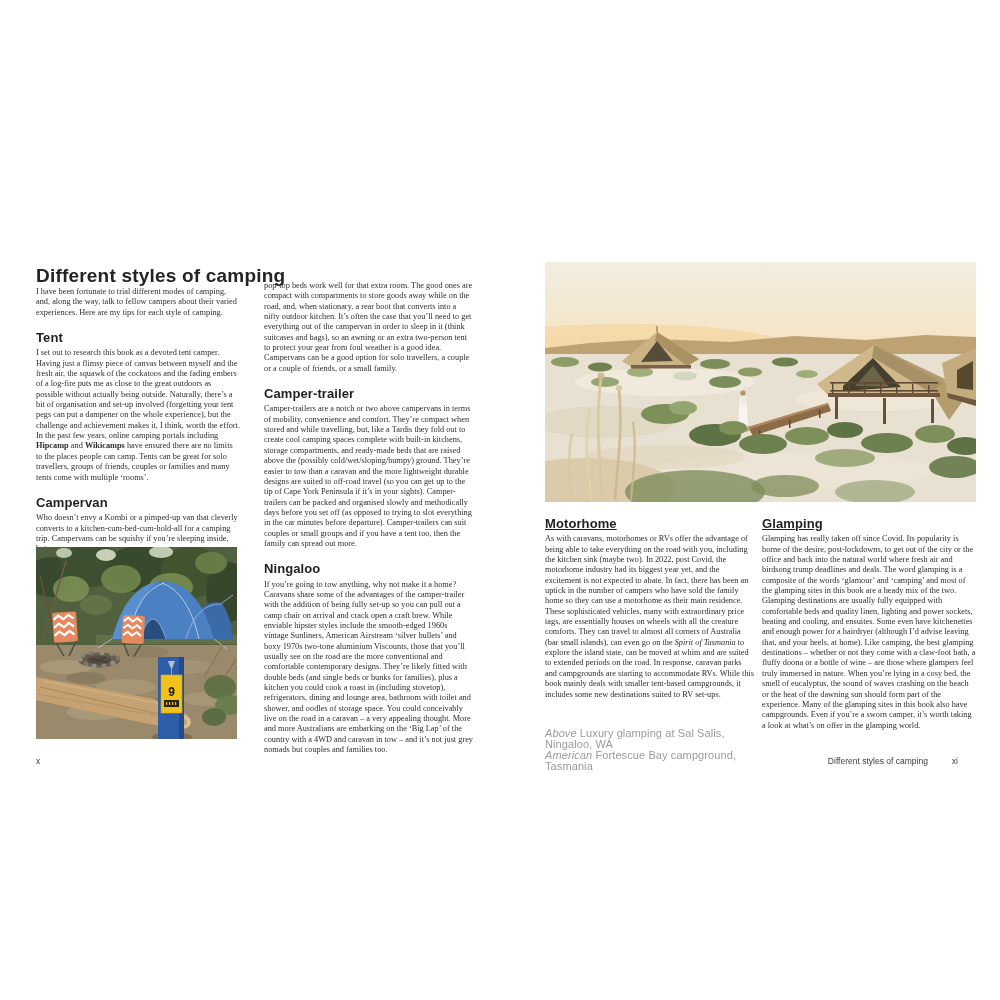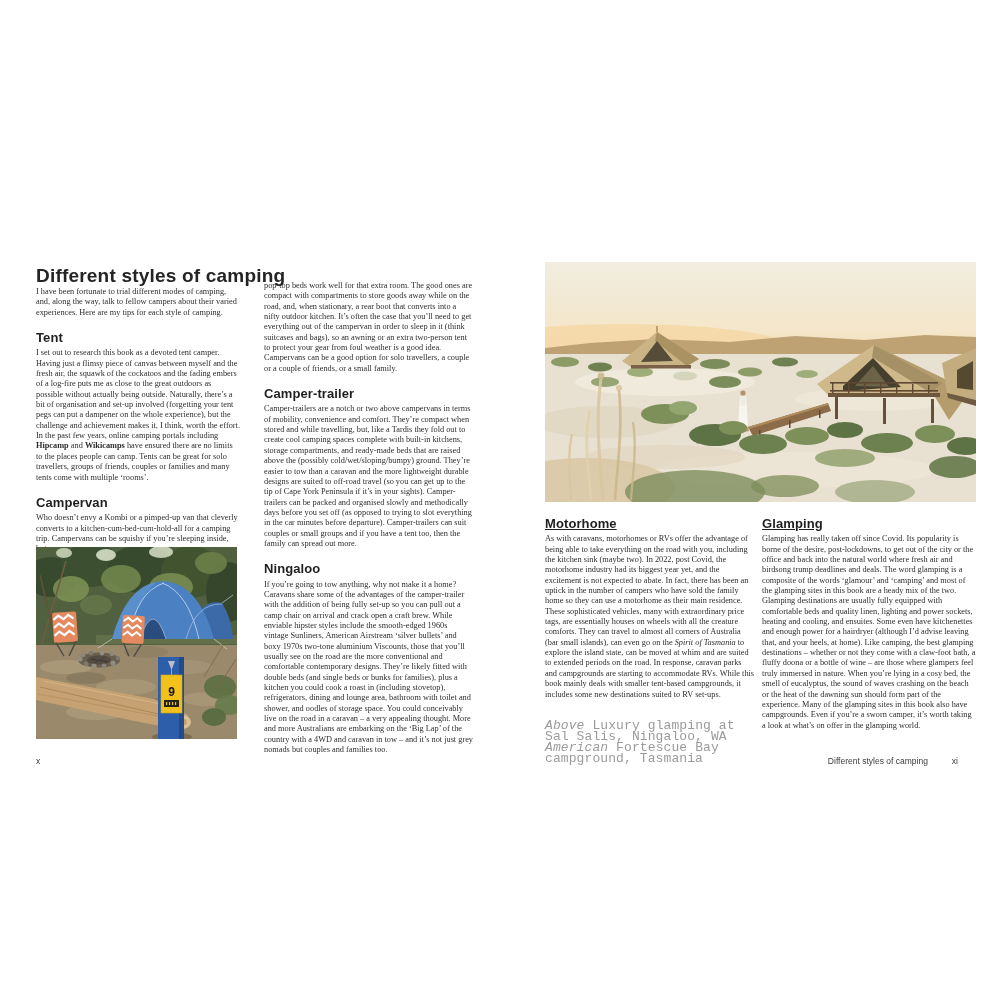--- a/index.html
+++ b/index.html
@@ -20,22 +20,22 @@
   }
   .sec-heading.first { margin-top:0;text-decoration:underline; }
   #col1 { left:36px;  top:287px; width:204px; }
   #col2 { left:264px; top:281px; width:209px; }
   #col3 { left:545px; top:519px; width:210px; }
   #col4 { left:762px; top:519px; width:215px; }
   .photo { position:absolute; display:block; }
   #left-photo  { left:36px;  top:547px; width:201px; height:192px; }
   #right-photo { left:545px; top:262px; width:431px; height:240px; }
   .caption {
-    margin-top:20px; font-family:Liberation Mono, monospace;
-    font-size:13px; line-height:11px; color:#9b9b9b; letter-spacing:0.1px;
+    margin-top:28px; font-family:Liberation Sans, sans-serif;
+    font-size:11px; line-height:11px; color:#9b9b9b; letter-spacing:0.1px;
   }
   .footer { position:absolute; top:756px; font-family:"Liberation Sans", sans-serif; font-size:8.5px; color:#3c3c3c; }
   #footer-left { left:36px; }
   #footer-right { right:42px; display:flex; gap:24px; align-items:baseline; }
 </style>
 </head>
 <body>
 
 <div id="spread">
 

